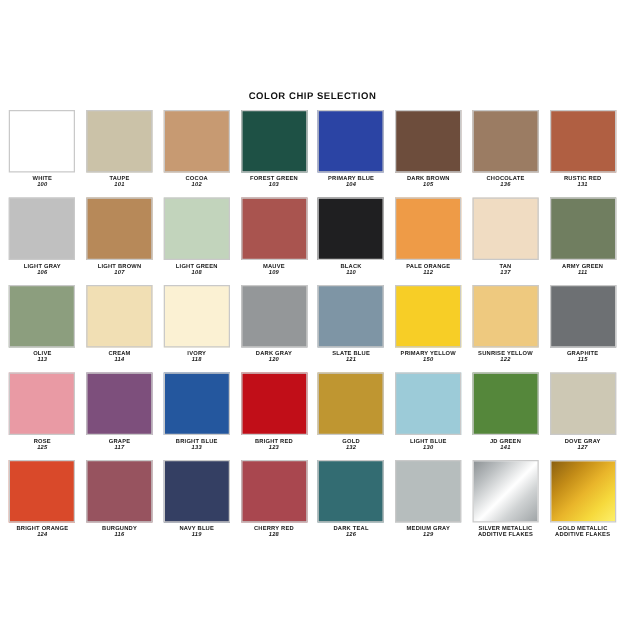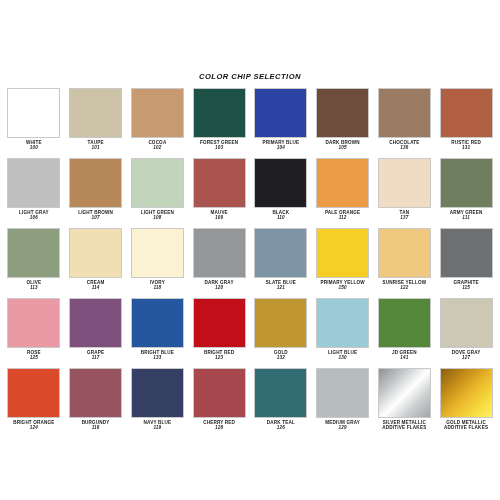--- a/index.html
+++ b/index.html
@@ -21,21 +21,20 @@
     background: #ffffff;
   }
   #chart-title {
     position: absolute;
     top: 72px;
     left: 0;
     width: 500px;
     text-align: center;
     font-size: 7.6px;
     font-weight: bold;
-    font-style: italic;
     letter-spacing: 0.45px;
     color: #111111;
   }
   #swatch-grid {
     position: absolute;
     top: 88px;
     left: 3px;
     width: 494px;
     display: grid;
     grid-template-columns: repeat(8, 1fr);

